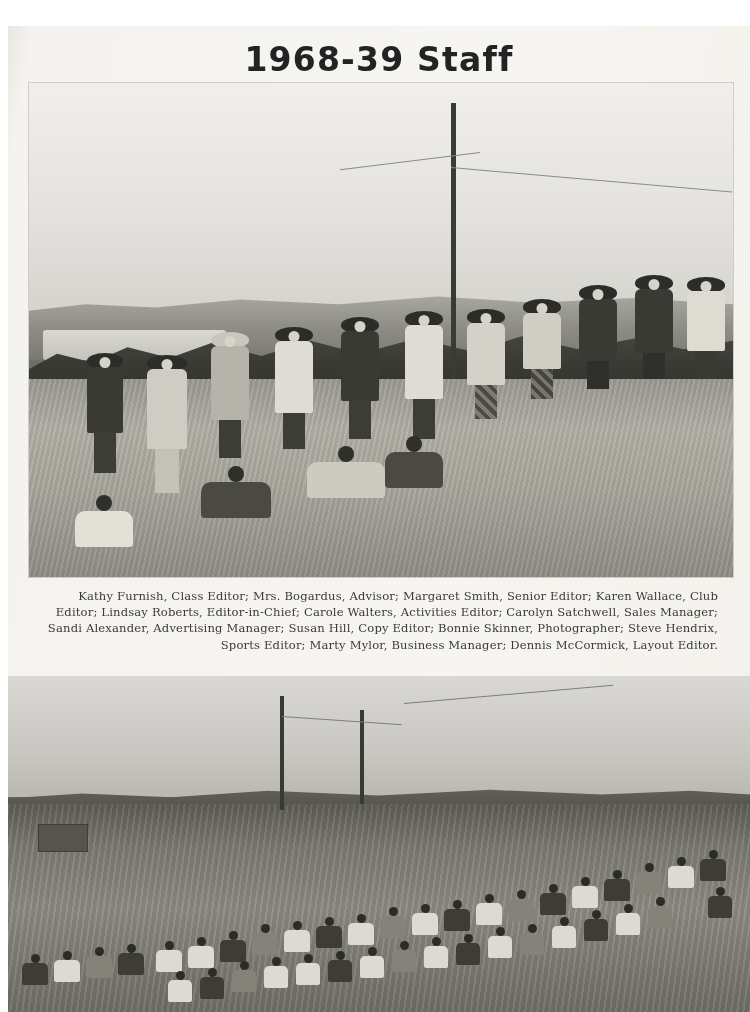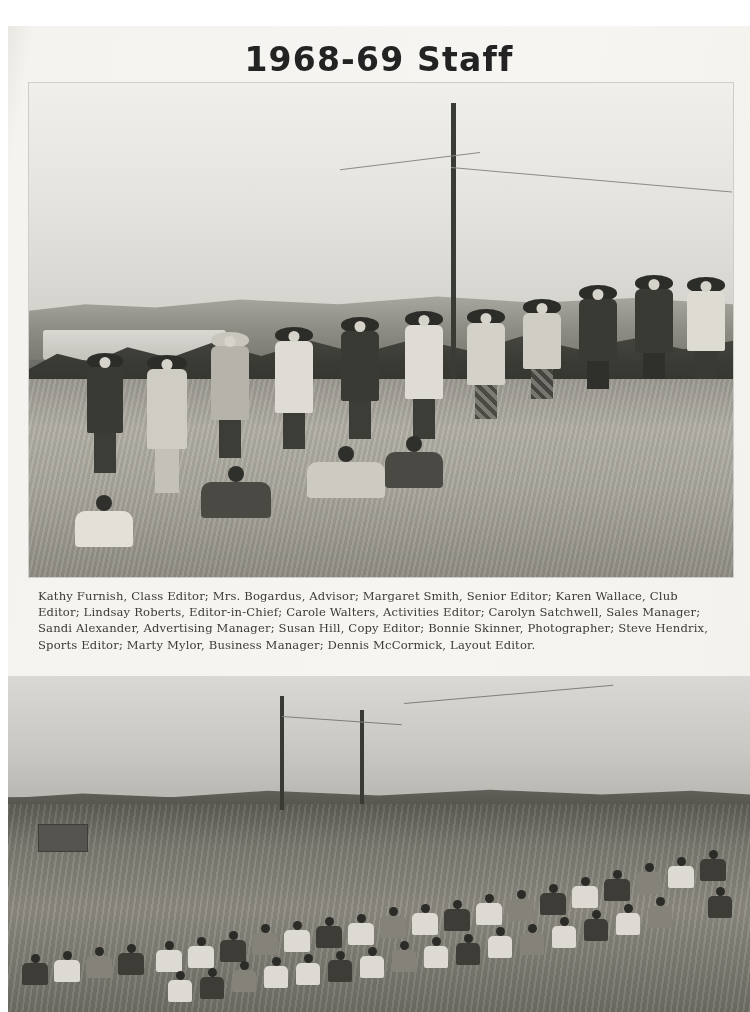--- a/index.html
+++ b/index.html
@@ -194,20 +194,21 @@
   .caption {
     position: absolute;
     left: 30px;
     top: 562px;
     width: 680px;
     font-family: "DejaVu Serif", serif;
     font-size: 11.6px;
     line-height: 16.2px;
     color: #3c3a35;
     letter-spacing: 0.15px;
+    text-align: right;
   }
 
   
   .photo-bottom {
     position: absolute;
     left: 0px;
     top: 650px;
     width: 742px;
     height: 336px;
     overflow: hidden;
@@ -259,21 +260,21 @@
 </style>
 </head>
 <body>
 
 <div class="page">
 
 
   <div class="scan">
     <div class="scan-inner"></div>
 
-    <div class="page-title">1968-69 Staff</div>
+    <div class="page-title">1968-39 Staff</div>
 
     <div class="photo-top">
       <div class="sky"></div>
       <div class="hills"></div>
       <div class="lake"></div>
       <div class="treeline"></div>
       <div class="pole"></div>
       <div class="wire1"></div>
       <div class="wire2"></div>
       <div class="field"></div>

